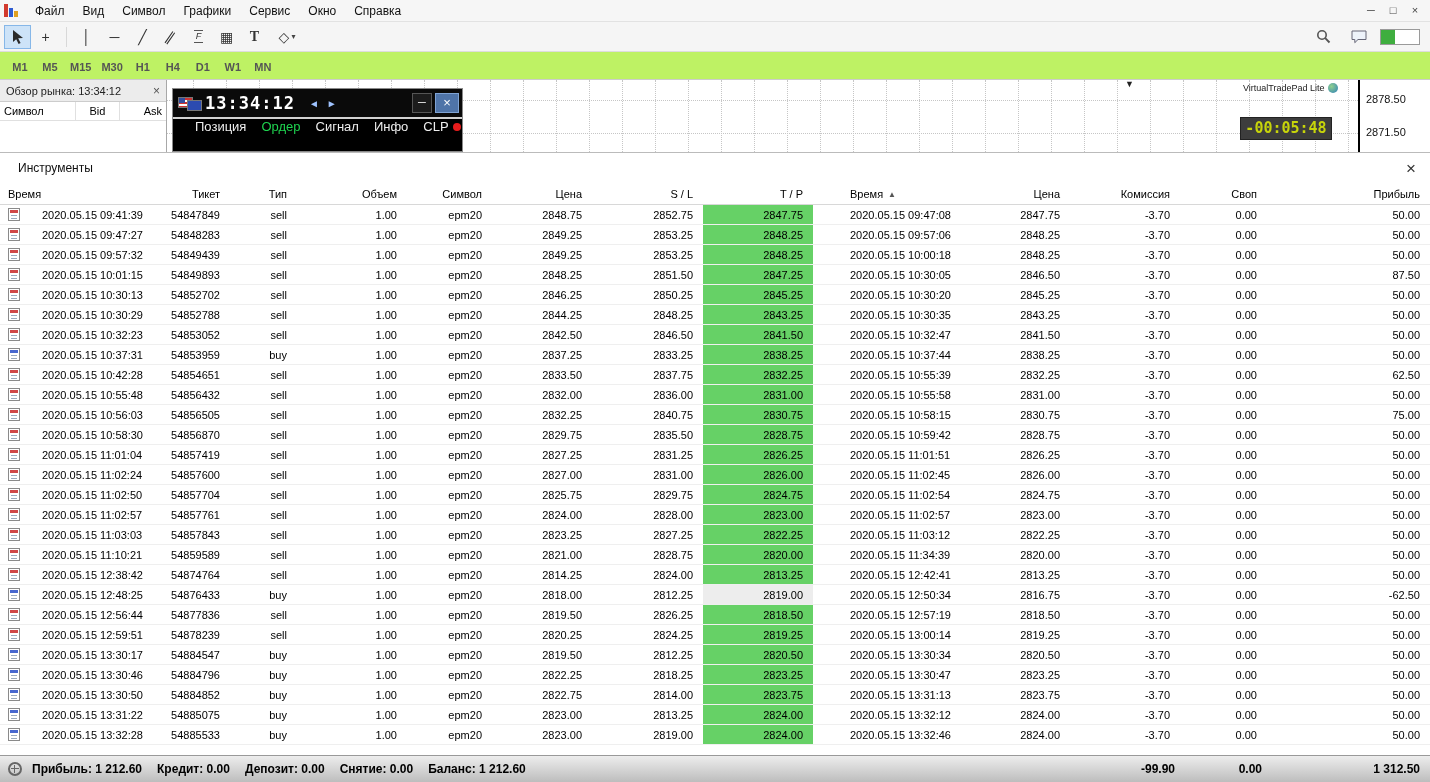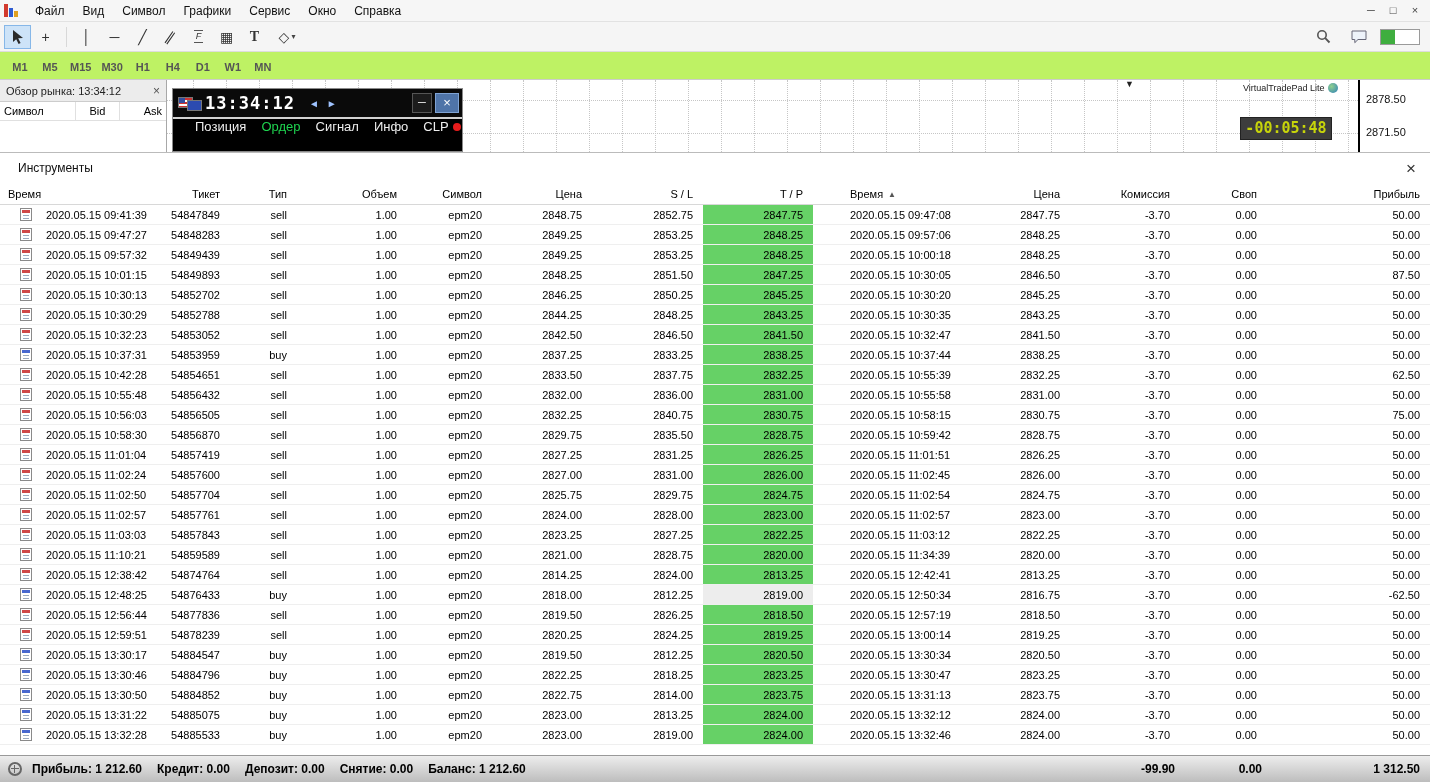--- a/index.html
+++ b/index.html
@@ -80,21 +80,21 @@
 .red-dot{width:8px;height:8px;border-radius:50%;background:#e81c1c;display:inline-block;margin-left:4px}
 
 
 .toolbox{position:absolute;left:0;top:152px;right:0;bottom:27px;background:#fff;border-top:1px solid #bbb;z-index:10}
 .tb-title{height:30px;display:flex;align-items:center;padding:0 14px 0 18px;font-size:12px;color:#111}
 .tb-close{margin-left:auto;font-size:17px;color:#333;line-height:17px}
 .thead{display:flex;height:22px;line-height:22px;font-size:11px;border-bottom:1px solid #d8d8d8;color:#000}
 .trow{display:flex;height:20px;line-height:20px;font-size:11px;border-bottom:1px solid #efefef;color:#000}
 .cell{overflow:hidden;white-space:nowrap}
 .num{text-align:right;padding-right:10px}
-.c0{width:165px;padding-left:20px;display:flex;align-items:center;gap:14px}
+.c0{width:165px;padding-left:8px;display:flex;align-items:center;gap:22px}
 .c0h{width:165px;padding-left:8px}
 .c1{width:65px}.c2{width:67px}.c3{width:110px}.c4{width:85px}.c5{width:100px}.c6{width:111px}.c7{width:110px}
 .c8{width:187px;padding-left:37px}
 .c9{width:70px}.c10{width:110px}.c11{width:87px}.c12{width:163px}
 .tp-win{background:#66d166}
 .tp-loss{background:#ededed}
 .sort-arrow{font-size:8px;color:#555;margin-left:5px;vertical-align:1px}
 .doc-icon{width:12px;height:13px;border:1px solid #8a8a8a;background:#fff;position:relative;flex:0 0 auto}
 .doc-icon::before{content:"";position:absolute;left:1px;top:1px;right:1px;height:3px}
 .doc-icon.sell::before{background:#d04848}

